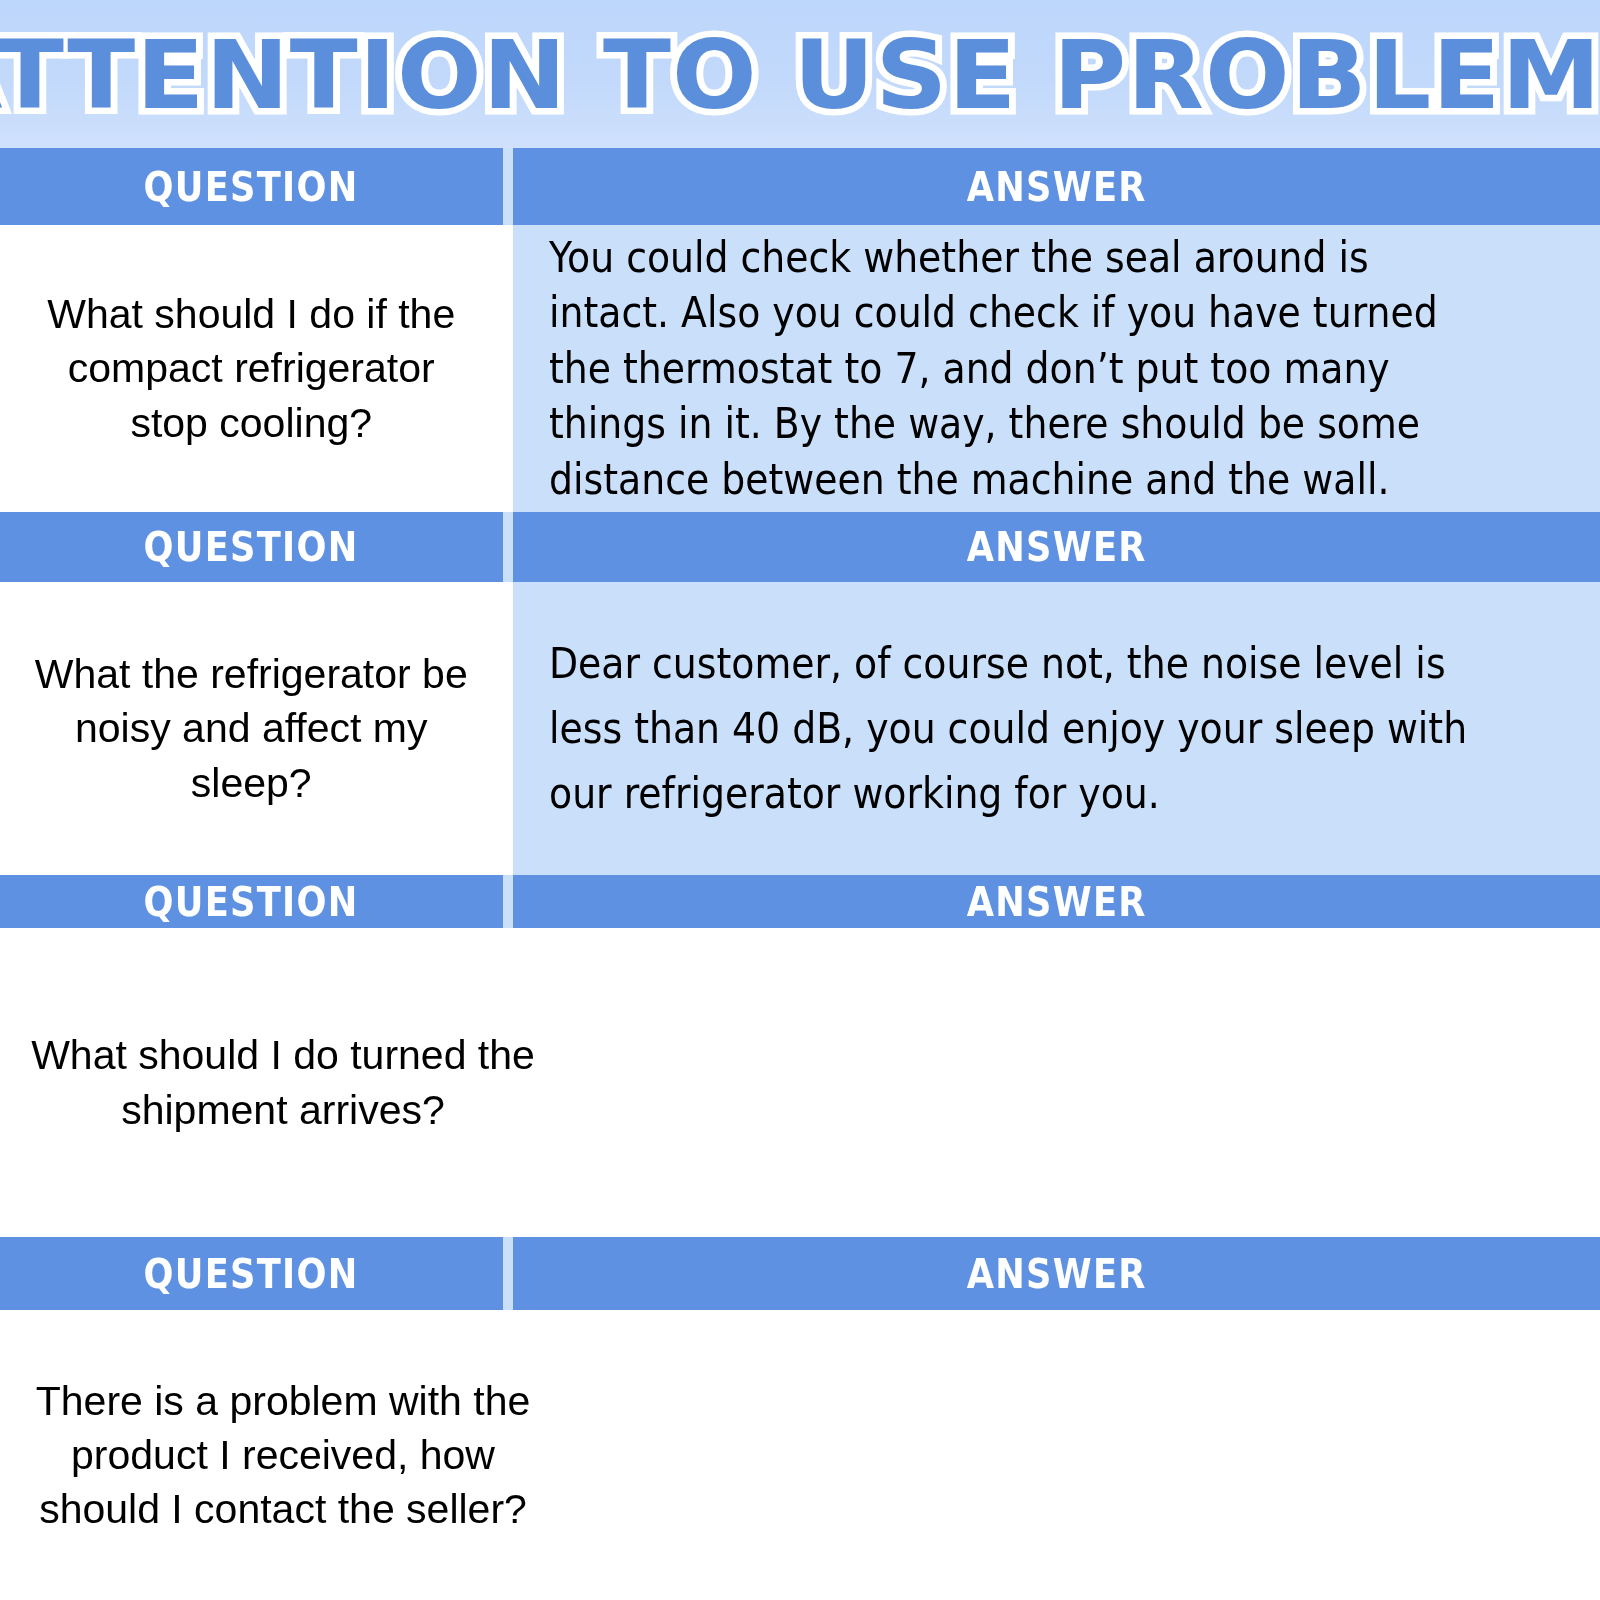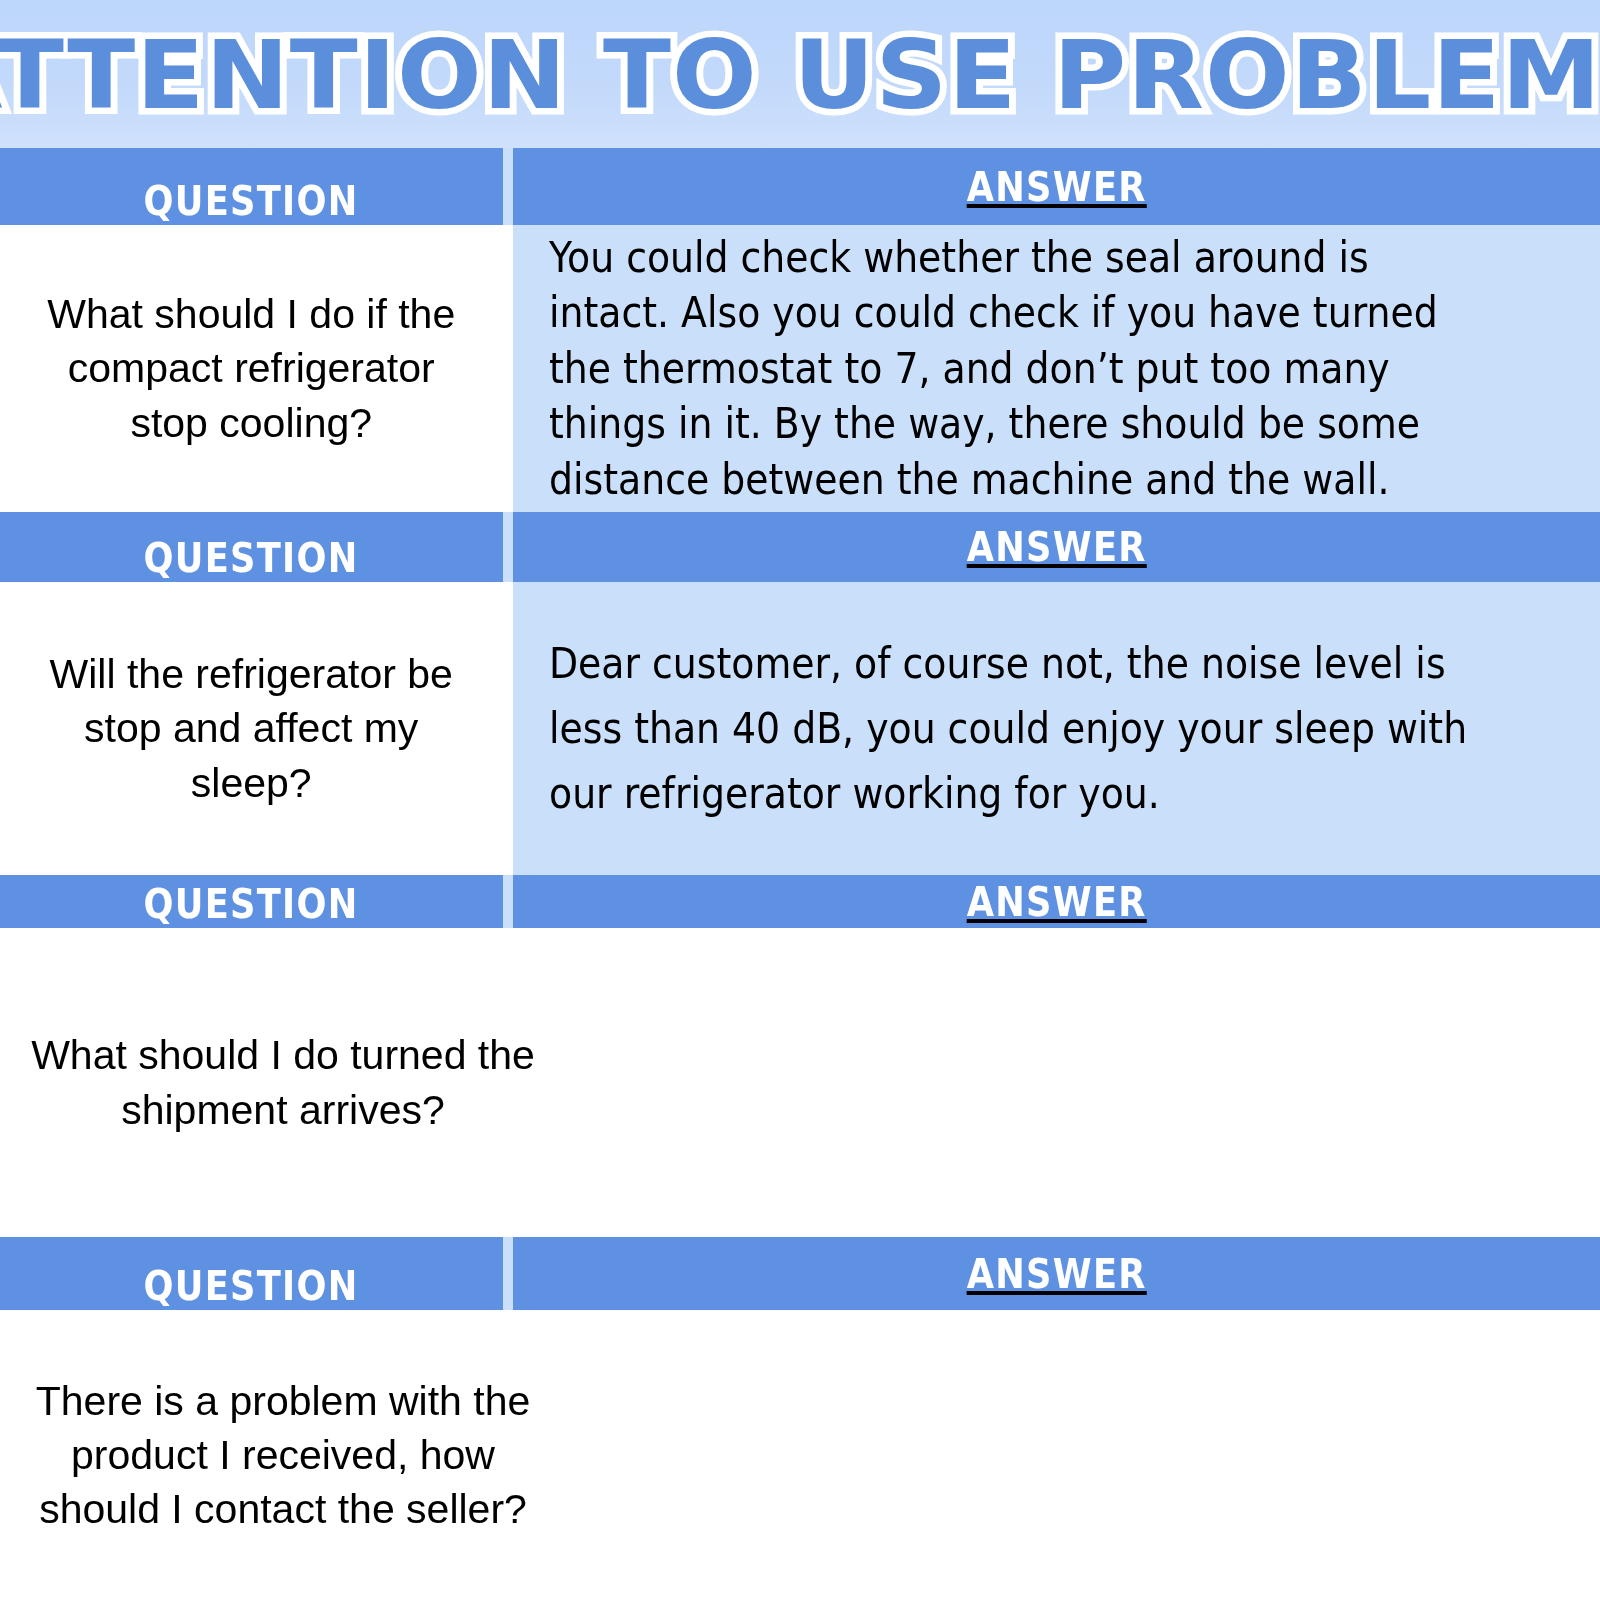--- a/index.html
+++ b/index.html
@@ -60,26 +60,26 @@
     width: 1600px;
     background: #cadffa;
   }
   .band .band-cell {
     background: #5e91e1;
     display: flex;
     align-items: center;
     justify-content: center;
     box-sizing: border-box;
   }
-  .band .band-cell.q { width: 566px; align-items: flex-end; }
+  .band .band-cell.q { width: 566px; }
   .band .band-cell.spacer {
     width: 12px;
     background: #cadffa;
   }
-  .band .band-cell.a { width: 1223px; text-decoration: underline; }
+  .band .band-cell.a { width: 1223px; }
 
   .band-label {
     font-family: "DejaVu Sans", sans-serif;
     font-weight: 700;
     font-size: 41px;
     color: #ffffff;
     letter-spacing: 1.5px;
     transform: scaleX(0.86);
     transform-origin: center;
     white-space: nowrap;
@@ -179,21 +179,21 @@
       <div class="band-cell q">
         <span class="band-label">QUESTION</span>
       </div>
       <div class="band-cell spacer"></div>
       <div class="band-cell a">
         <span class="band-label">ANSWER</span>
       </div>
     </div>
     <div class="row row-h2">
       <div class="q-cell">
-        <div class="q-text">Will the refrigerator be stop and affect my sleep?</div>
+        <div class="q-text">What the refrigerator be noisy and affect my sleep?</div>
       </div>
       <div class="gap-cell"></div>
       <div class="a-cell">
         <div class="a-text loose">Dear customer, of course not, the noise level is less than 40 dB, you could enjoy your sleep with our refrigerator working for you.</div>
       </div>
     </div>
 
     <div class="band band-h3">
       <div class="band-cell q">
         <span class="band-label">QUESTION</span>

